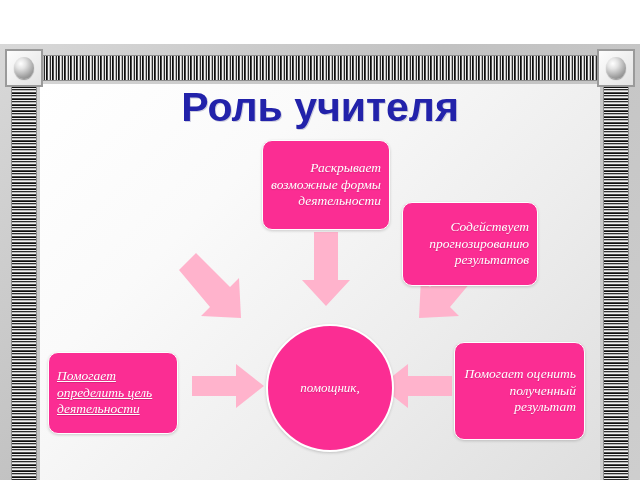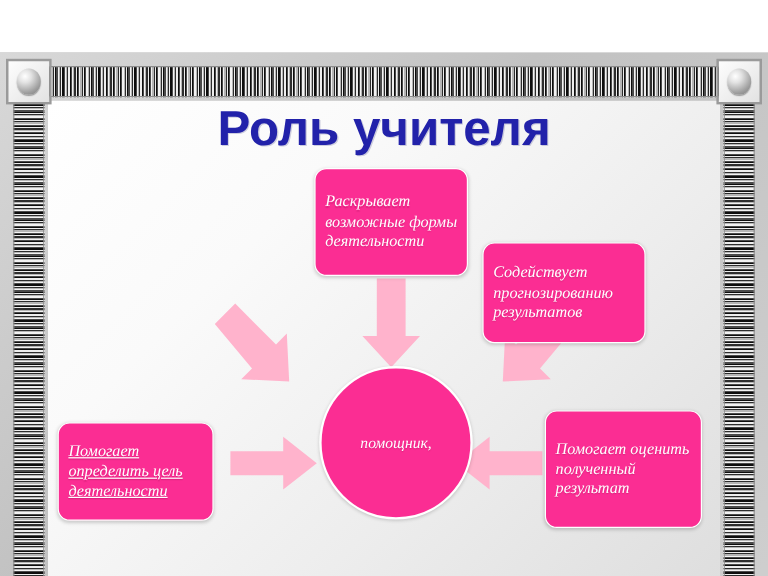--- a/index.html
+++ b/index.html
@@ -127,21 +127,21 @@
 
   .node {
     position: absolute;
     background: #fb2d93;
     color: #ffffff;
     border-radius: 10px;
     box-sizing: border-box;
     display: flex;
     align-items: center;
     justify-content: center;
-    text-align: left;
+    text-align: right;
     font-style: italic;
     font-size: 13.5px;
     line-height: 1.22;
     padding: 6px 8px;
     z-index: 4;
     box-shadow: 0 1px 3px rgba(0,0,0,.18);
     border: 1px solid #ffffff;
     text-shadow: 0 1px 1px rgba(120,0,60,.25);
   }
 
@@ -149,21 +149,21 @@
 
   #node-top    { left: 222px; top: 56px;  width: 128px; height: 90px; }
   #node-upleft { left: 84px;  top: 124px; width: 130px; height: 70px; }
   #node-upright{ left: 362px; top: 118px; width: 136px; height: 84px; }
   #node-left   { left: 8px;  top: 268px; width: 130px; height: 82px; text-decoration: underline; }
   #node-right  { left: 414px; top: 258px; width: 131px; height: 98px; }
 
   .center-circle {
     position: absolute;
     left: 226px;
-    top: 221px;
+    top: 240px;
     width: 128px;
     height: 128px;
     border-radius: 50%;
     background: #fb2d93;
     border: 2px solid #ffffff;
     box-sizing: border-box;
     color: #ffffff;
     display: flex;
     flex-direction: column;
     align-items: center;

